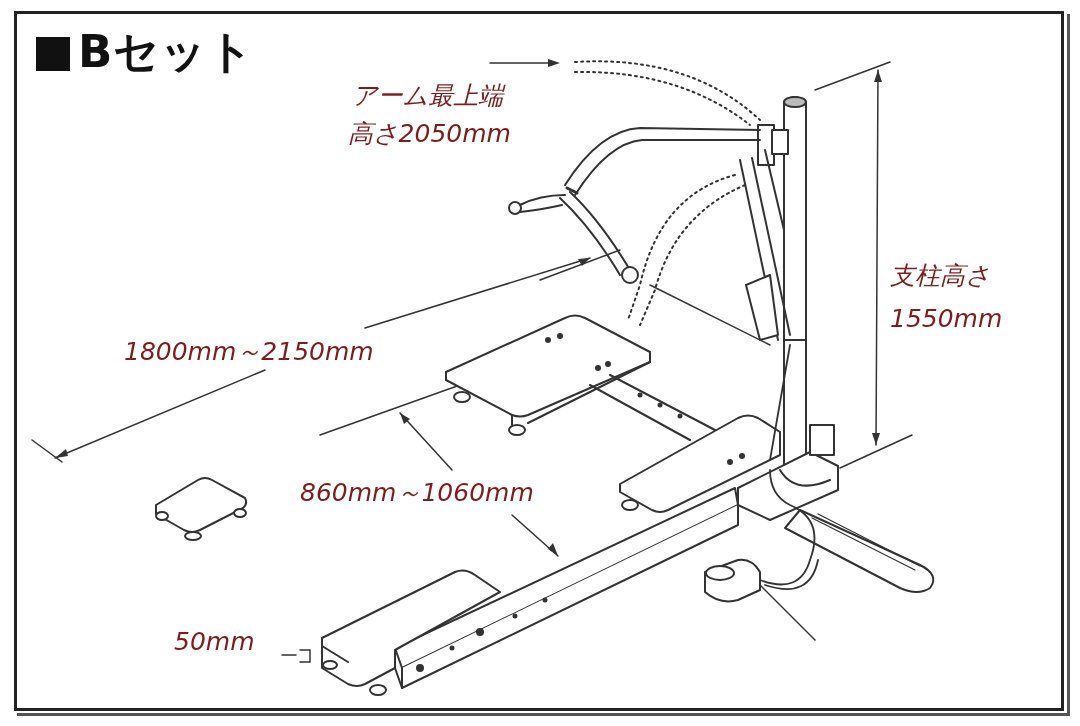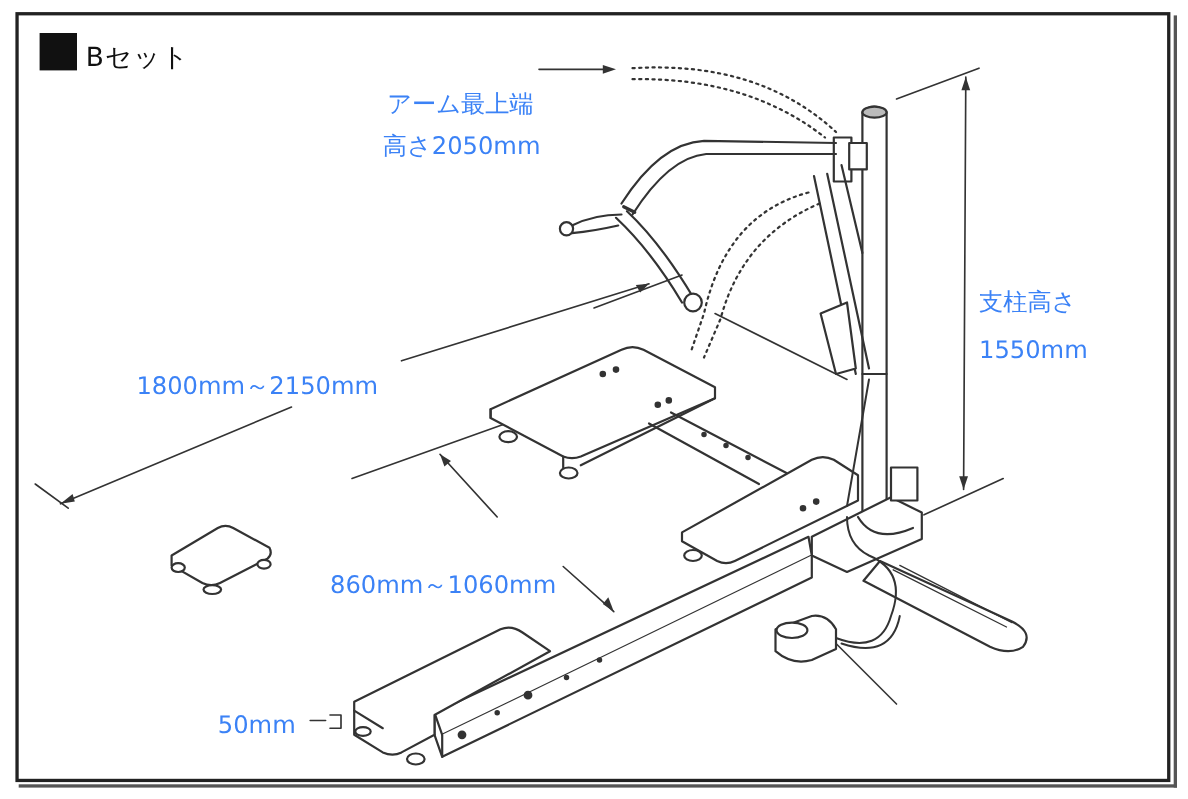--- a/index.html
+++ b/index.html
@@ -2,27 +2,27 @@
 <html><head>
 <meta charset="utf-8">
 <style>
   html, body { margin: 0; padding: 0; background: #ffffff; }
   body { width: 1080px; height: 726px; position: relative; overflow: hidden;
          font-family: "DejaVu Sans", "Liberation Sans", sans-serif; }
   .frame { position: absolute; left: 14px; top: 11px; width: 1050px; height: 700px;
            border: 3px solid #222; box-sizing: border-box; background: #fff; }
   .frame-shadow { position: absolute; left: 17px; top: 14px; width: 1053px; height: 702px;
            border-right: 3px solid #555; border-bottom: 3px solid #555; box-sizing: border-box; }
-  .title { position: absolute; left: 36px; top: 30px; color: #111; font-weight: normal;
-           font-size: 24px; line-height: 44px; letter-spacing: 1px; }
+  .title { position: absolute; left: 36px; top: 30px; color: #111; font-weight: bold;
+           font-size: 45px; line-height: 44px; letter-spacing: 1px; }
   .title .sq { display: inline-block; width: 34px; height: 34px; background: #111;
            vertical-align: -4px; margin-right: 8px; }
   .title .line2 { padding-left: 42px; display: block; }
-  .label { position: absolute; color: #3b82f6; font-size: 22px; line-height: 32px;
-           white-space: nowrap; letter-spacing: 0px; }
+  .label { position: absolute; color: #7f1d1d; font-size: 25px; line-height: 32px;
+           white-space: nowrap; letter-spacing: 0px; font-style: italic; }
   svg.drawing { position: absolute; left: 0; top: 0; }
 </style>
 </head>
 <body>
 
 <div class="frame-shadow"></div>
 <div class="frame"></div>
 
 <svg class="drawing" width="1080" height="726" viewBox="0 0 1080 726" fill="none" stroke="#333" stroke-width="2" stroke-linecap="round" stroke-linejoin="round">
 
@@ -181,15 +181,15 @@
 </div>
 
 <div class="label" style="left:352px; top:80px;">アーム最上端</div>
 <div class="label" style="left:348px; top:118px;text-align:right;">高さ2050mm</div>
 
 <div class="label" style="left:890px; top:225px;margin-top:35px;">支柱高さ</div>
 <div class="label" style="left:890px; top:263px;margin-top:40px;">1550mm</div>
 
 <div class="label" style="left:124px; top:336px;">1800mm～2150mm</div>
 
-<div class="label" style="left:300px; top:477px;margin-top:40px;">860mm～1060mm</div>
+<div class="label" style="left:300px; top:477px;">860mm～1060mm</div>
 
-<div class="label" style="left:174px; top:644px;margin-left:24px;">50mm</div>
+<div class="label" style="left:174px; top:626px;">50mm</div>
 
 </body></html>

